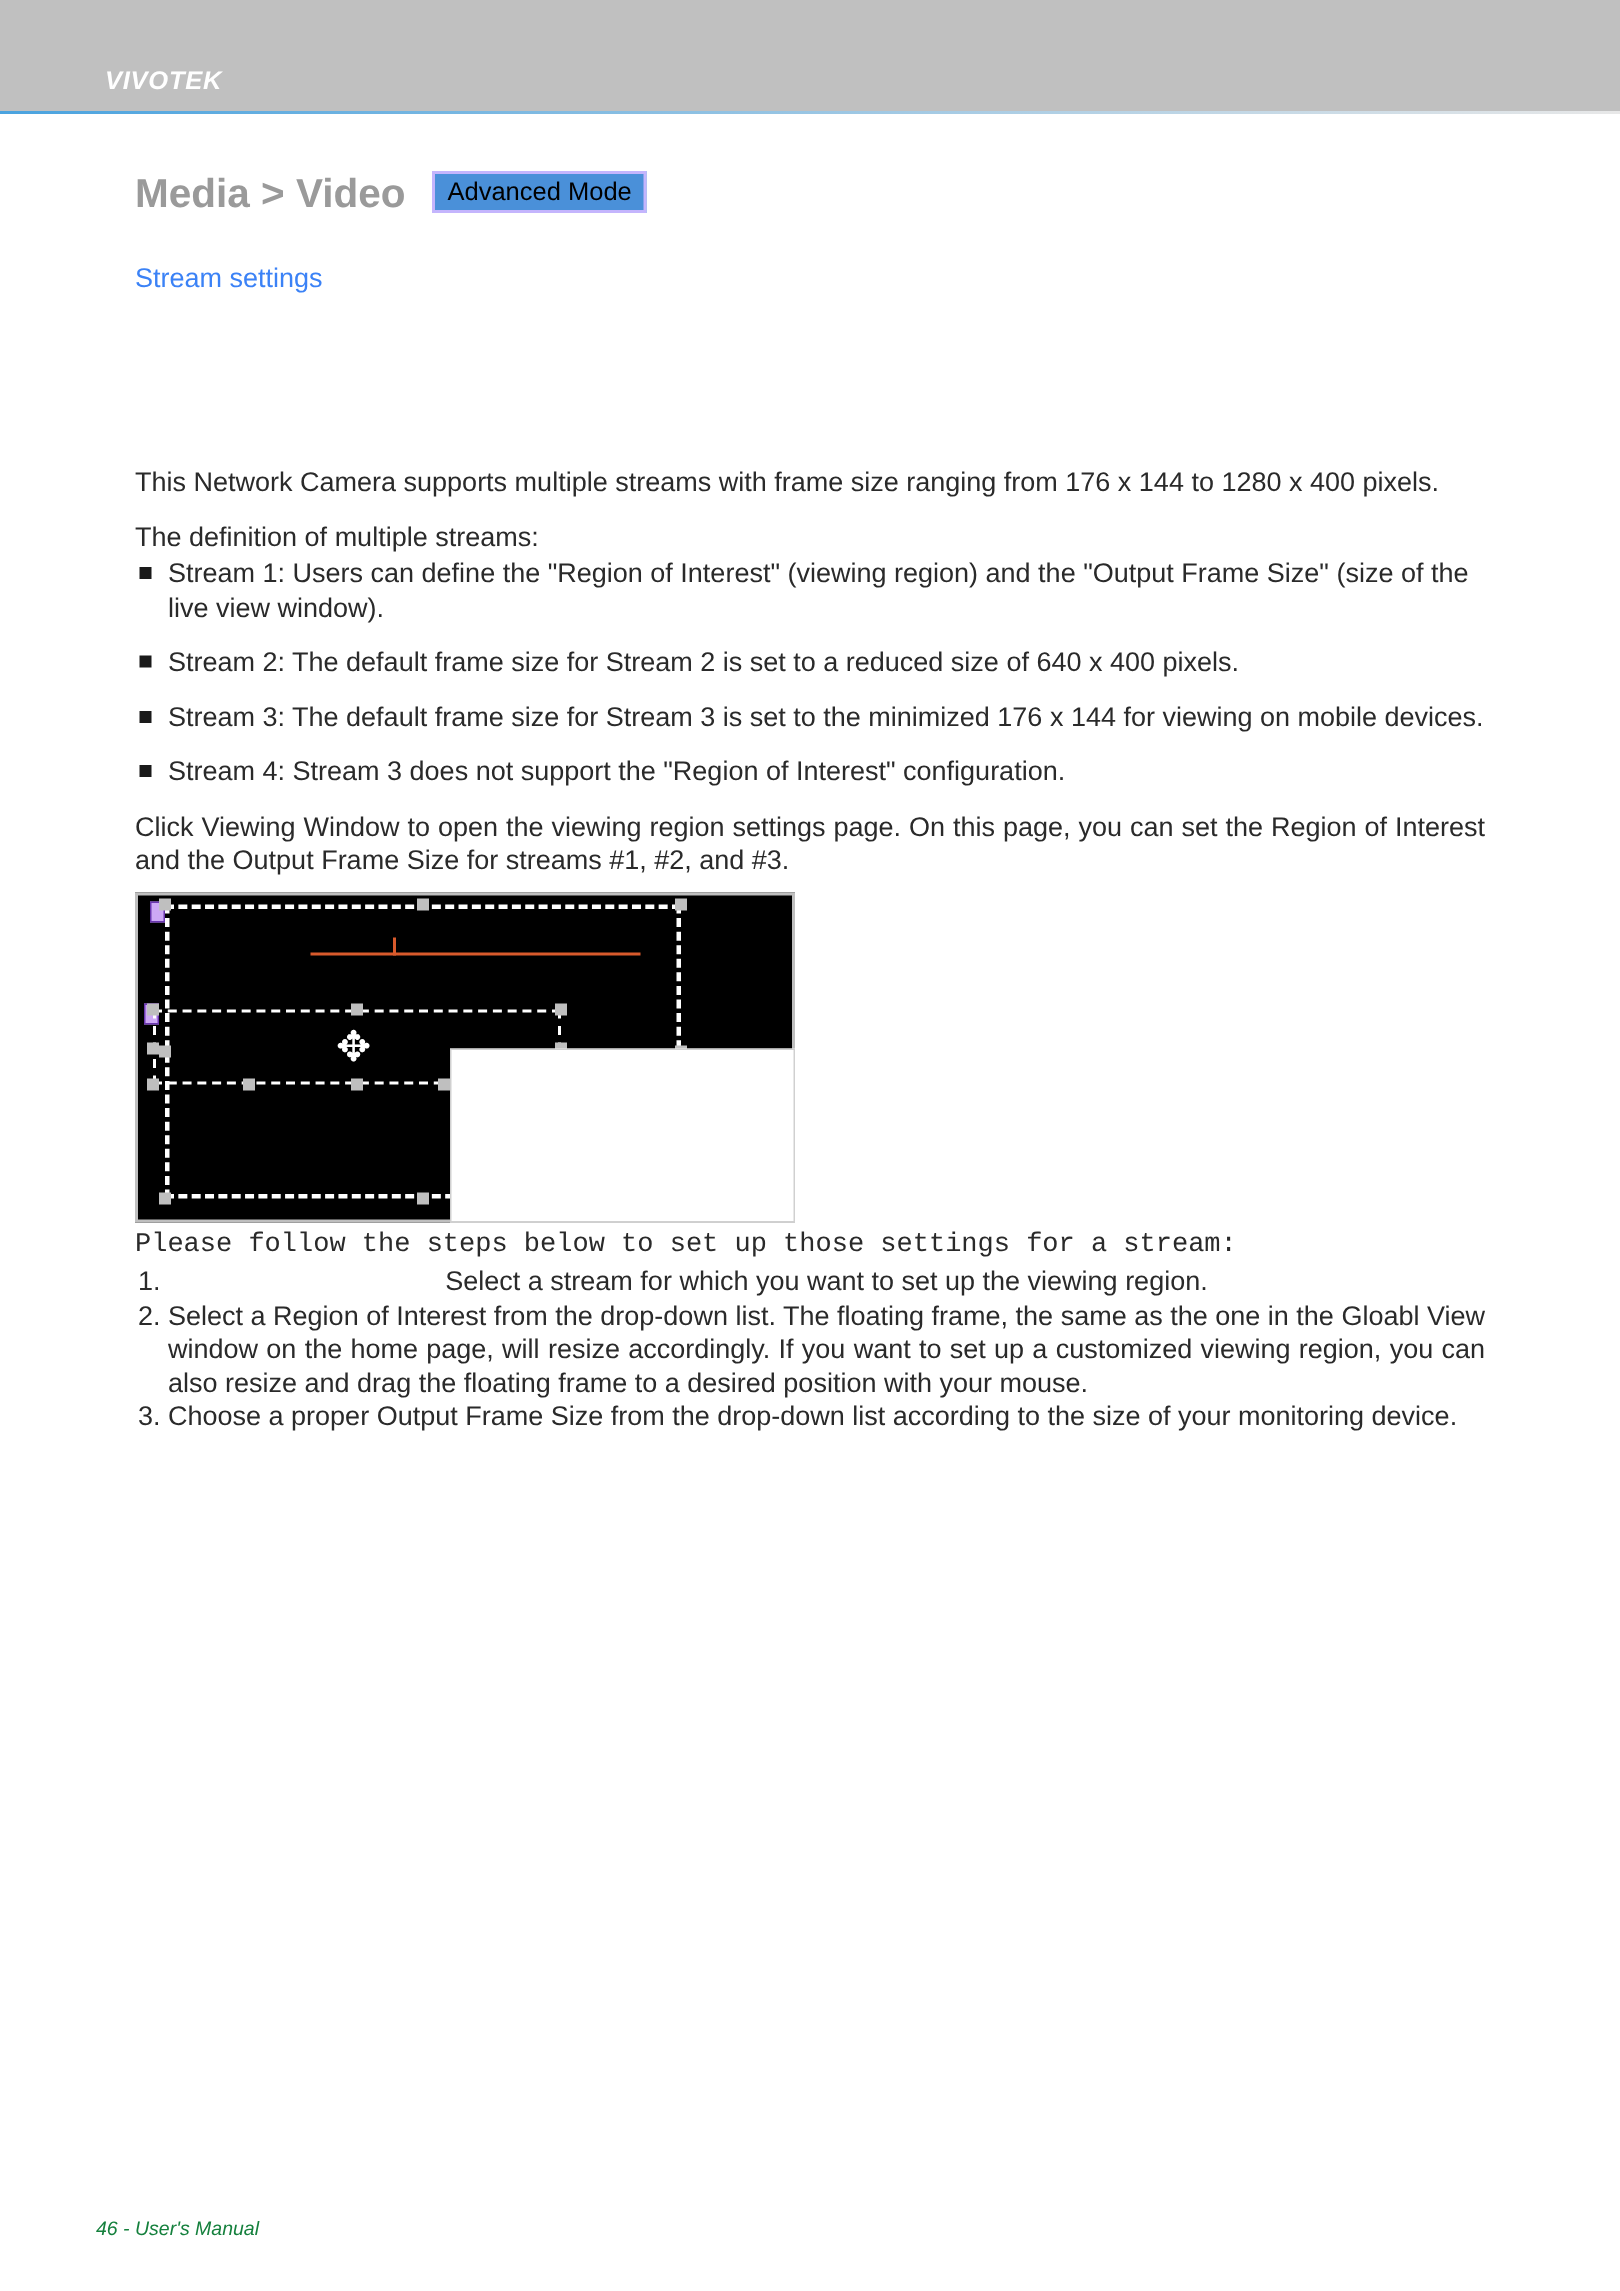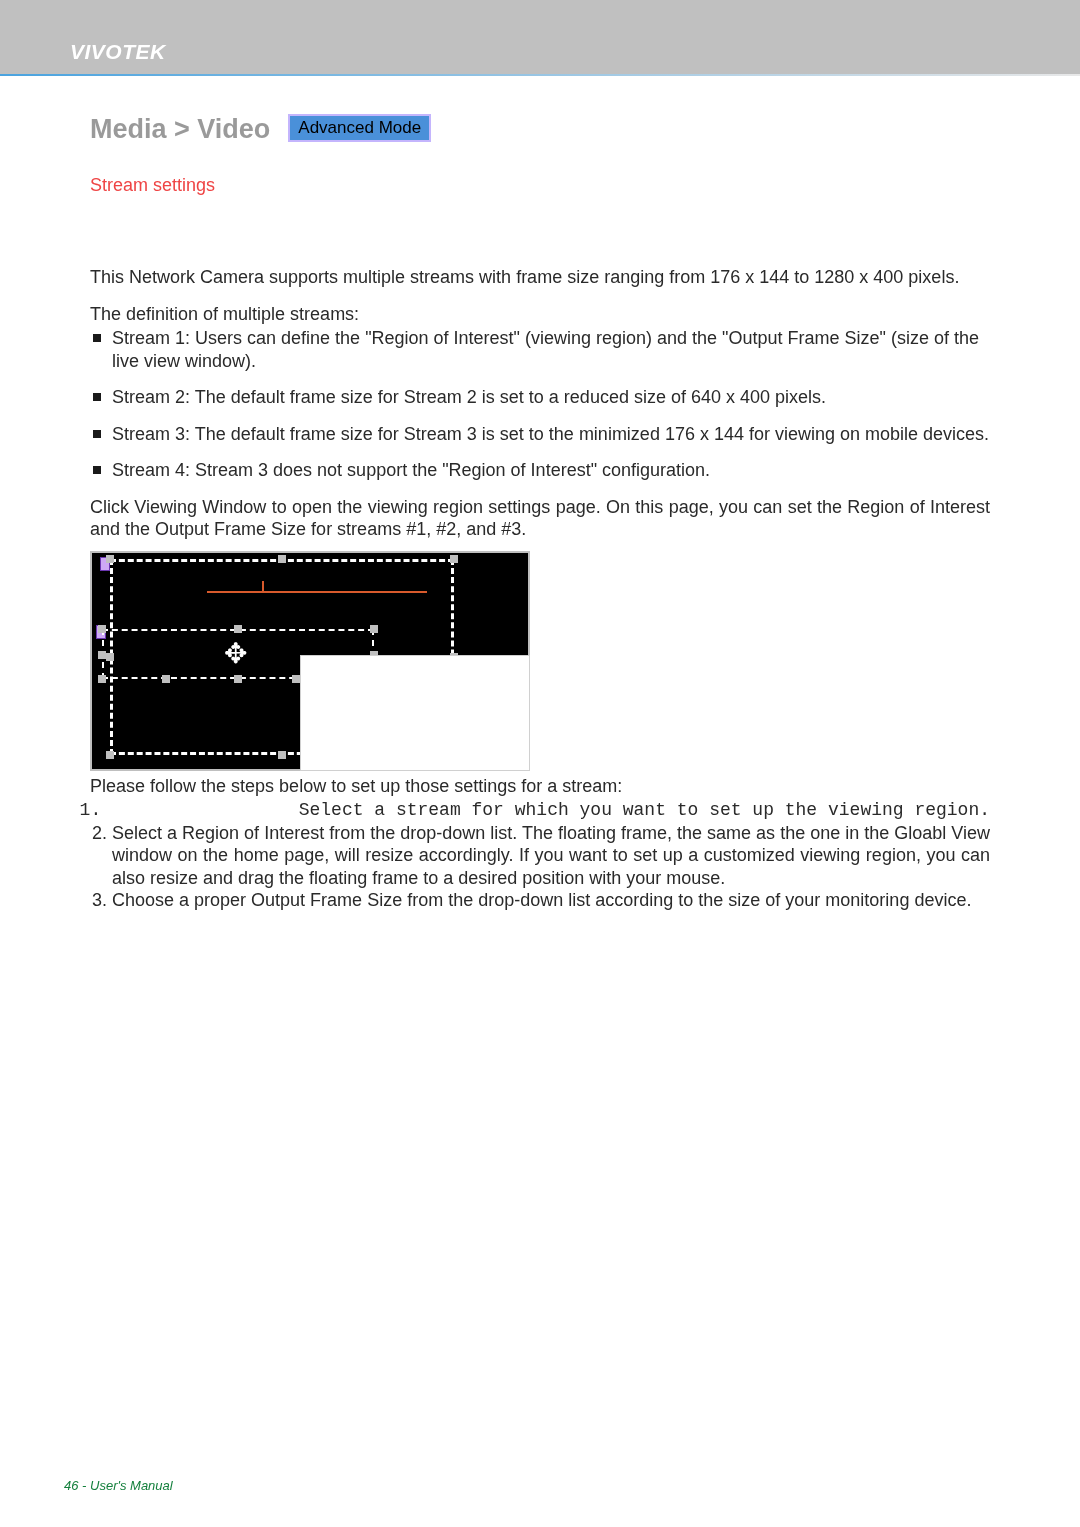--- a/index.html
+++ b/index.html
@@ -17,21 +17,21 @@
   }
   .topbar {
     height: 74px;
     background: #c0c0c0;
     display: flex;
     align-items: flex-end;
     padding-left: 70px;
   }
   .topbar .brand {
     color: #ffffff;
-    font-size: 21px;
+    font-size: 17px;
     font-weight: bold;
     font-style: italic;
     padding-bottom: 10px;
     letter-spacing: 0.5px;
   }
   .topbar-line {
     height: 2px;
     background: linear-gradient(to right, #4aa3df 0%, #e8e8e8 100%);
     margin-bottom: 6px;
   }
@@ -52,23 +52,23 @@
   }
   .badge {
     background: #4a90d9;
     color: #000000;
     border: 2px solid #c4b5fd;
     padding: 2px 8px;
     font-size: 17px;
     line-height: 1.2;
   }
   .subheading {
-    color: #ef4444;
+    color: #3b82f6;
     font-size: 18px;
-    margin-bottom: 70px;
+    margin-bottom: 114px;
   }
   p { font-size: 18px; line-height: 1.25; margin-bottom: 14px; text-align: left; }
   .defs-title { margin-bottom: 2px; }
   ul.square { list-style: none; padding: 0; margin: 0 0 14px 0; }
   ul.square > li {
     position: relative;
     padding-left: 22px;
     font-size: 18px;
     line-height: 1.25;
     margin-bottom: 14px;
@@ -76,21 +76,21 @@
   ul.square > li::before {
     content: "";
     position: absolute;
     left: 3px; top: 7px;
     width: 8px; height: 8px;
     background: #1a1a1a;
   }
   .click-para { text-align: justify; margin-top: 14px; margin-bottom: 10px;}
   ol.steps { list-style: decimal; padding-left: 22px; font-size: 18px; line-height: 1.25; }
   ol.steps > li { margin-bottom: 0; text-align: justify; }
-  ol.steps > li:first-child { text-align: right; font-family: Liberation Mono, monospace; }
+  ol.steps > li:first-child { text-align: center; }
 
   
   .diagram {
     width: 440px; height: 220px;
     background: #000000;
     border: 2px solid #bfbfbf;
     position: relative;
     margin-bottom: 4px;
   }
   .diagram .outer-frame {
@@ -145,21 +145,21 @@
     line-height: 1;
   }
   .diagram .preview {
     position: absolute;
     right: -2px; bottom: -2px;
     width: 230px; height: 116px;
     background: #ffffff;
     border: 1px solid #d0d0d0;
   }
 
-  .followsteps { margin-bottom: 2px; }
+  .followsteps { margin-bottom: 2px; font-family: Liberation Mono, monospace; }
   .footer {
     position: absolute;
     left: 64px; bottom: 34px;
     color: #15803d;
     font-size: 13px;
     font-style: italic;
   }
 </style>
 </head>
 <body>

